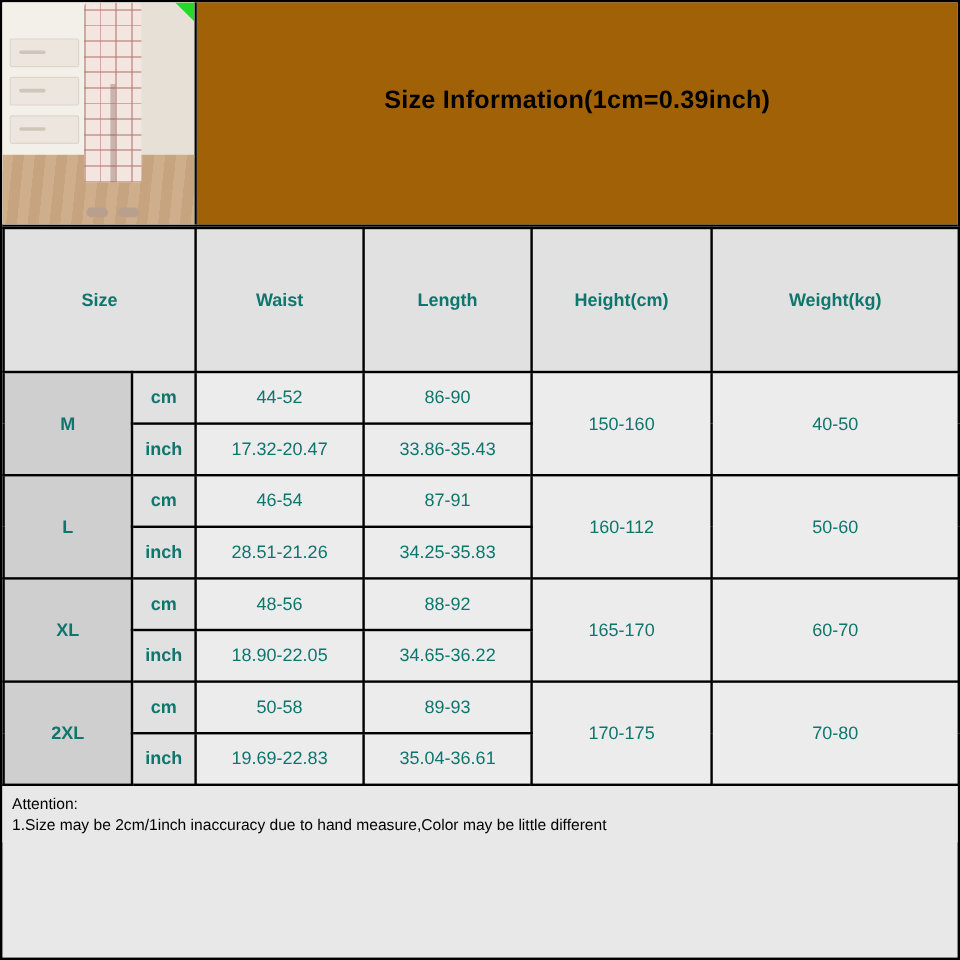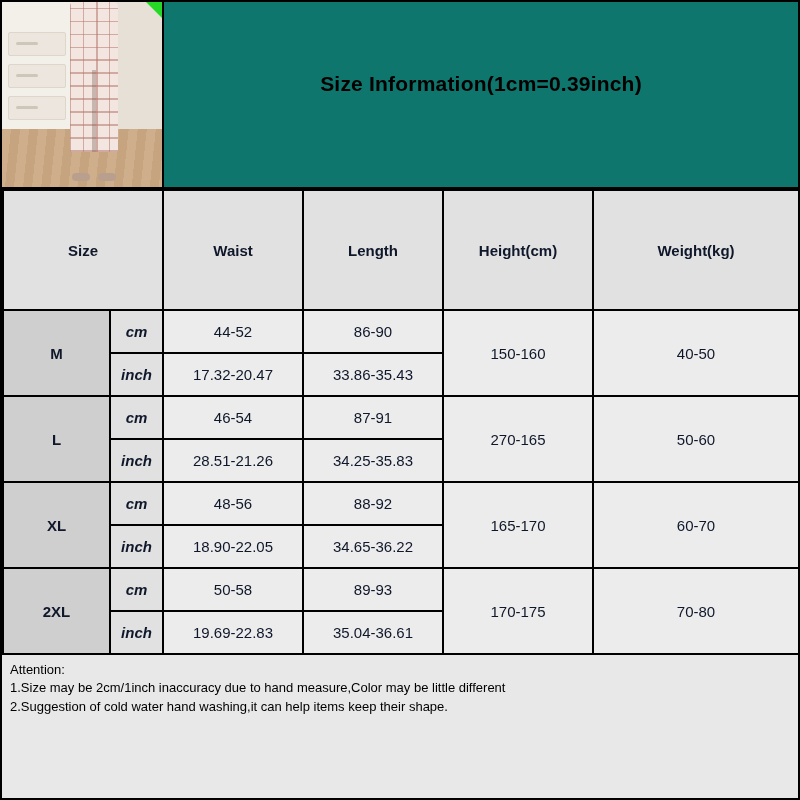--- a/index.html
+++ b/index.html
@@ -117,21 +117,21 @@
     width: 0; height: 0;
     border-left: 16px solid transparent;
     border-top: 16px solid #27d927;
   }
 
   .title-cell {
     flex: 1 1 auto;
     display: flex;
     align-items: center;
     justify-content: center;
-    background: #0f766e;
+    background: #a16207;
   }
   .title-text {
     font-size: 21px;
     font-weight: bold;
     letter-spacing: .2px;
     text-align: center;
     margin-top: -22px;
   }
 
   
@@ -139,21 +139,21 @@
     width: 100%;
     border-collapse: collapse;
     table-layout: fixed;
     background: #e8e8e8;
   }
   table.size-table td, table.size-table th {
     border: 2px solid #000000;
     text-align: center;
     vertical-align: middle;
     font-size: 15px;
-    color: #0f172a;
+    color: #0f766e;
     padding: 0;
   }
   
   col.c-size   { width: 107px; }
   col.c-unit   { width: 53px;  }
   col.c-waist  { width: 140px; }
   col.c-length { width: 140px; }
   col.c-height { width: 150px; }
   col.c-weight { width: 206px; }
 
@@ -170,21 +170,20 @@
   }
   .cell-size {
     font-size: 17px;
     font-weight: bold;
     background: #cfcfcf;
   }
   .cell-unit {
     font-size: 15px;
     font-weight: bold;
     background: #e1e1e1;
-    font-style: italic;
   }
   .data-row td { height: 41px; }
   .cell-val { background: #ececec; margin-left: 13px; }
   .cell-span { background: #ececec; font-size: 15px; margin-left: 13px; }
 
   
   .attention {
     padding: 6px 8px 4px 8px;
     background: #e8e8e8;
     font-size: 13px;
@@ -250,21 +249,21 @@
         <td class="cell-unit">inch</td>
         <td class="cell-val">17.32-20.47</td>
         <td class="cell-val">33.86-35.43</td>
       </tr>
 
       <tr class="data-row">
         <td class="cell-size" rowspan="2">L</td>
         <td class="cell-unit">cm</td>
         <td class="cell-val">46-54</td>
         <td class="cell-val">87-91</td>
-        <td class="cell-span" rowspan="2">270-165</td>
+        <td class="cell-span" rowspan="2">160-112</td>
         <td class="cell-span" rowspan="2">50-60</td>
       </tr>
       <tr class="data-row">
         <td class="cell-unit">inch</td>
         <td class="cell-val">28.51-21.26</td>
         <td class="cell-val">34.25-35.83</td>
       </tr>
 
       <tr class="data-row">
         <td class="cell-size" rowspan="2">XL</td>
@@ -292,16 +291,15 @@
         <td class="cell-unit">inch</td>
         <td class="cell-val">19.69-22.83</td>
         <td class="cell-val">35.04-36.61</td>
       </tr>
     </tbody>
   </table>
 
   <div class="attention">
     <div class="line">Attention:</div>
     <div class="line">1.Size may be 2cm/1inch inaccuracy due to hand measure,Color may be little different</div>
-    <div class="line">2.Suggestion of cold water hand washing,it can help items keep their shape.</div>
   </div>
 
 </div>
 
 </body></html>

